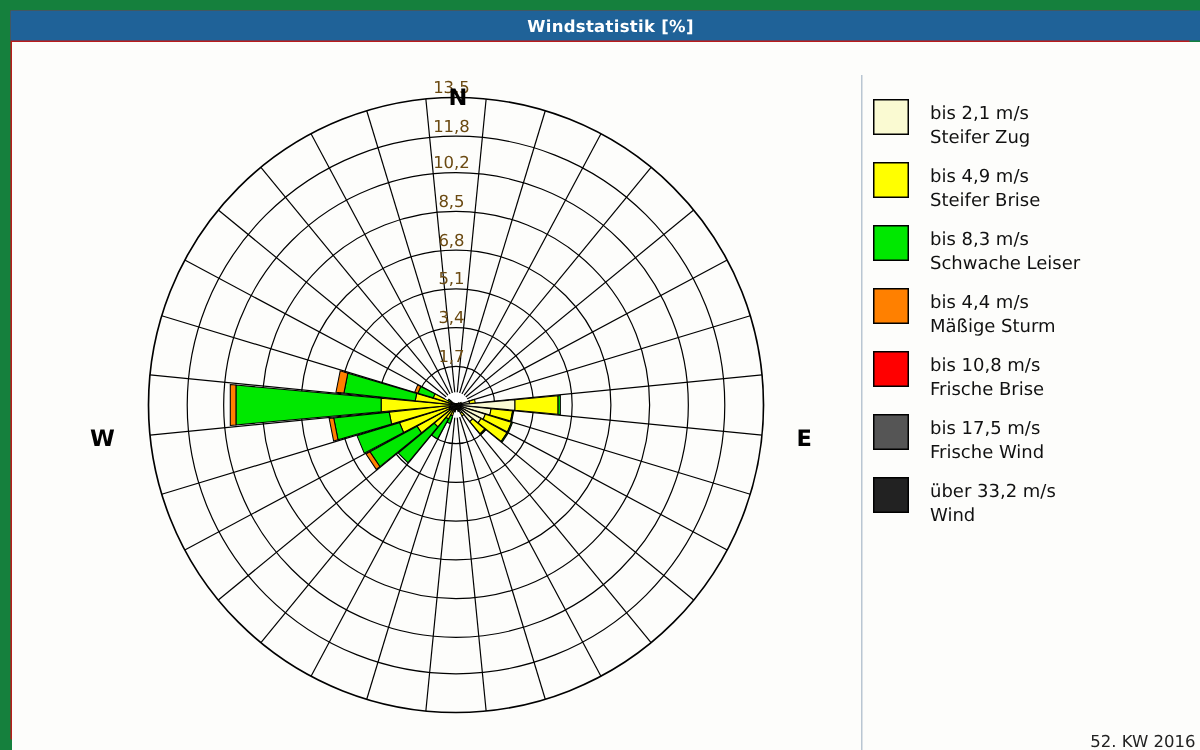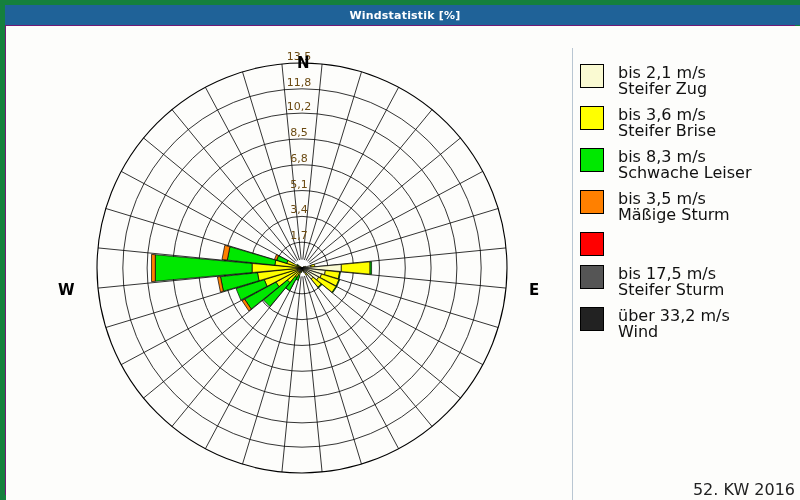--- a/index.html
+++ b/index.html
@@ -11,22 +11,22 @@
     width: 800px;
     height: 500px;
     font-family: "DejaVu Sans", sans-serif;
     overflow: hidden;
   }
   #app {
     position: relative;
     width: 800px;
     height: 500px;
     box-sizing: border-box;
-    border: 5px solid #15803d;
-    background: #701a75;
+    border: 7px solid #15803d;
+    background: #b91c1c;
   }
   #titlebar {
     position: absolute;
     left: 0; top: 0;
     width: 800px;
     height: 20px;
     background: #1f6architecture;
     background: #1f6298;
     color: #ffffff;
     font-size: 11px;
@@ -60,39 +60,39 @@
   }
   .legend-swatch {
     width: 24px;
     height: 24px;
     border: 1px solid #000000;
     margin-right: 14px;
     flex: 0 0 auto;
     box-sizing: border-box;
   }
   .legend-text {
-    font-size: 16px;
+    font-size: 12px;
     line-height: 16px;
     color: #111111;
     padding-top: 1px;
   }
   .legend-text div { white-space: nowrap; }
   #legend-divider {
     position: absolute;
     left: 566px;
     top: 22px;
     width: 1px;
     height: 476px;
     background: #b9c6d2;
   }
   #footer-note {
     position: absolute;
     right: 8px;
     bottom: 4px;
-    font-size: 16px;
+    font-size: 11px;
     color: #222222;
   }
   .compass-label {
     position: absolute;
     font-size: 15px;
     font-weight: bold;
     color: #000000;
   }
   #lbl-n { left: 291px; top: 28px; }
   #lbl-w { left: 52px; top: 255px; }
@@ -260,46 +260,50 @@
         <div class="legend-row">
           <div class="legend-swatch" style="background: rgb(250, 250, 210);"></div>
           <div class="legend-text">
             <div>bis 2,1 m/s</div>
             <div>Steifer Zug</div>
           </div>
         </div>
         <div class="legend-row">
           <div class="legend-swatch" style="background: rgb(255, 255, 0);"></div>
           <div class="legend-text">
-            <div>bis 3,6 m/s</div>
+            <div>bis 4,9 m/s</div>
             <div>Steifer Brise</div>
           </div>
         </div>
         <div class="legend-row">
           <div class="legend-swatch" style="background: rgb(0, 232, 0);"></div>
           <div class="legend-text">
             <div>bis 8,3 m/s</div>
             <div>Schwache Leiser</div>
           </div>
         </div>
         <div class="legend-row">
           <div class="legend-swatch" style="background: rgb(255, 128, 0);"></div>
           <div class="legend-text">
-            <div>bis 3,5 m/s</div>
+            <div>bis 4,4 m/s</div>
             <div>Mäßige Sturm</div>
           </div>
         </div>
         <div class="legend-row">
           <div class="legend-swatch" style="background: rgb(255, 0, 0);"></div>
+          <div class="legend-text">
+            <div>bis 10,8 m/s</div>
+            <div>Frische Brise</div>
+          </div>
         </div>
         <div class="legend-row">
           <div class="legend-swatch" style="background: rgb(85, 85, 85);"></div>
           <div class="legend-text">
             <div>bis 17,5 m/s</div>
-            <div>Steifer Sturm</div>
+            <div>Frische Wind</div>
           </div>
         </div>
         <div class="legend-row">
           <div class="legend-swatch" style="background: rgb(34, 34, 34);"></div>
           <div class="legend-text">
             <div>über 33,2 m/s</div>
             <div>Wind</div>
           </div>
         </div>
       </div>

